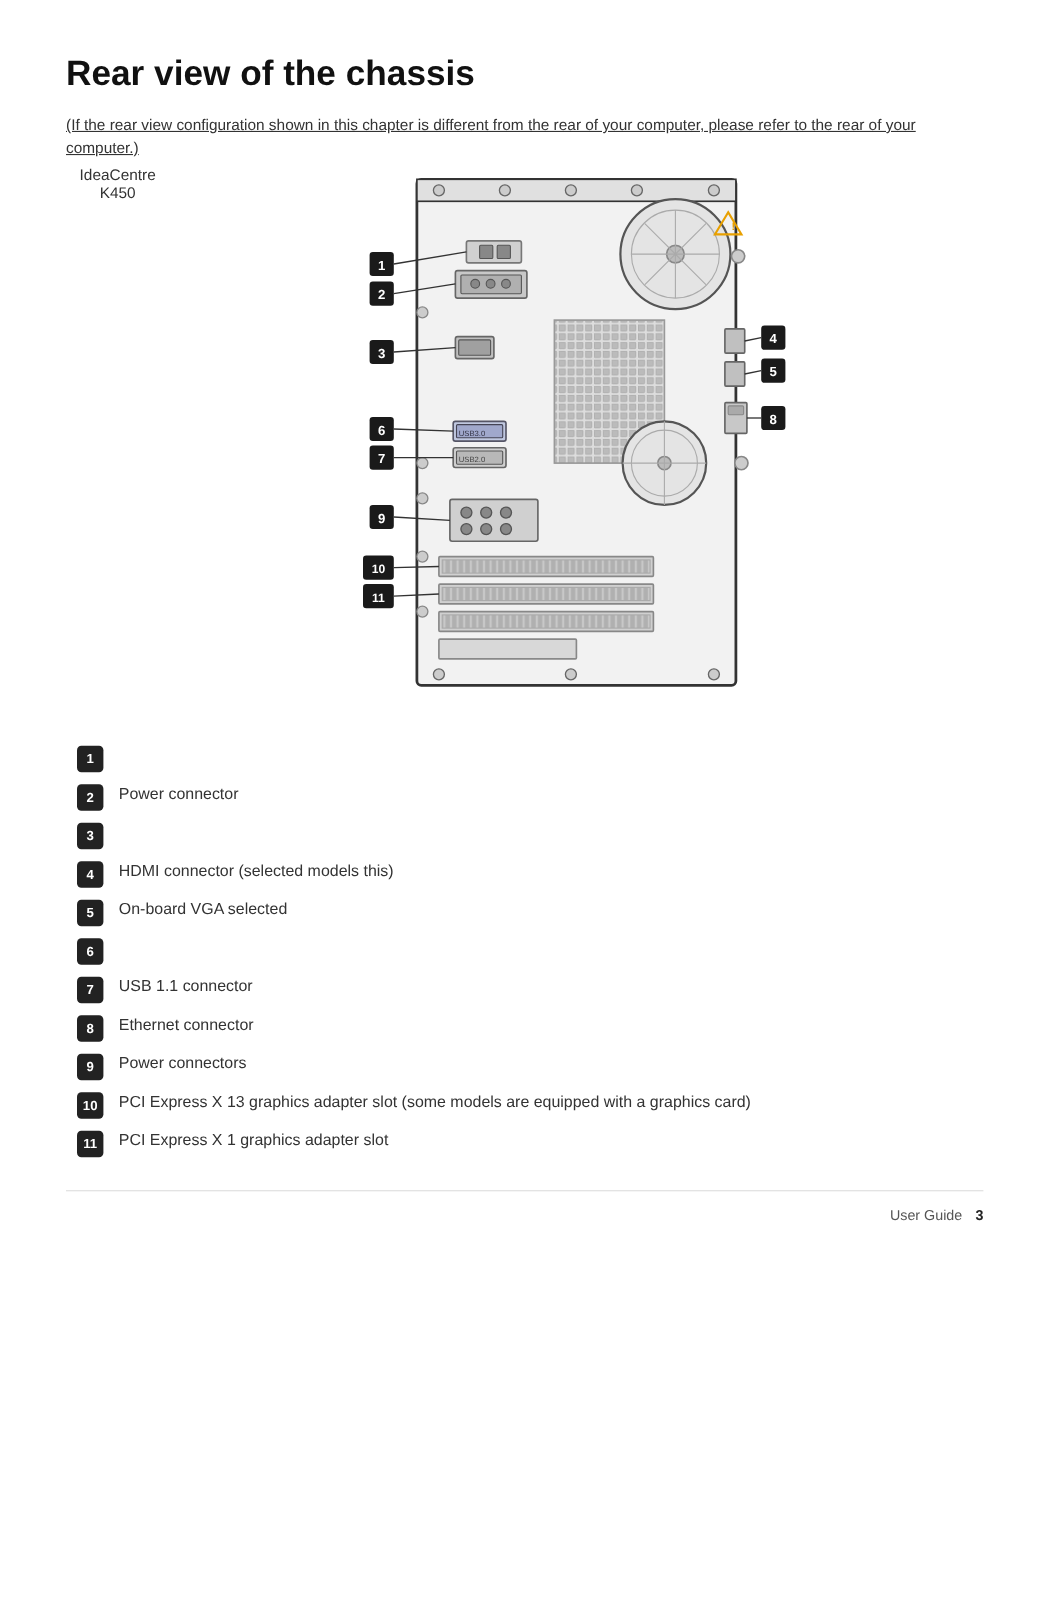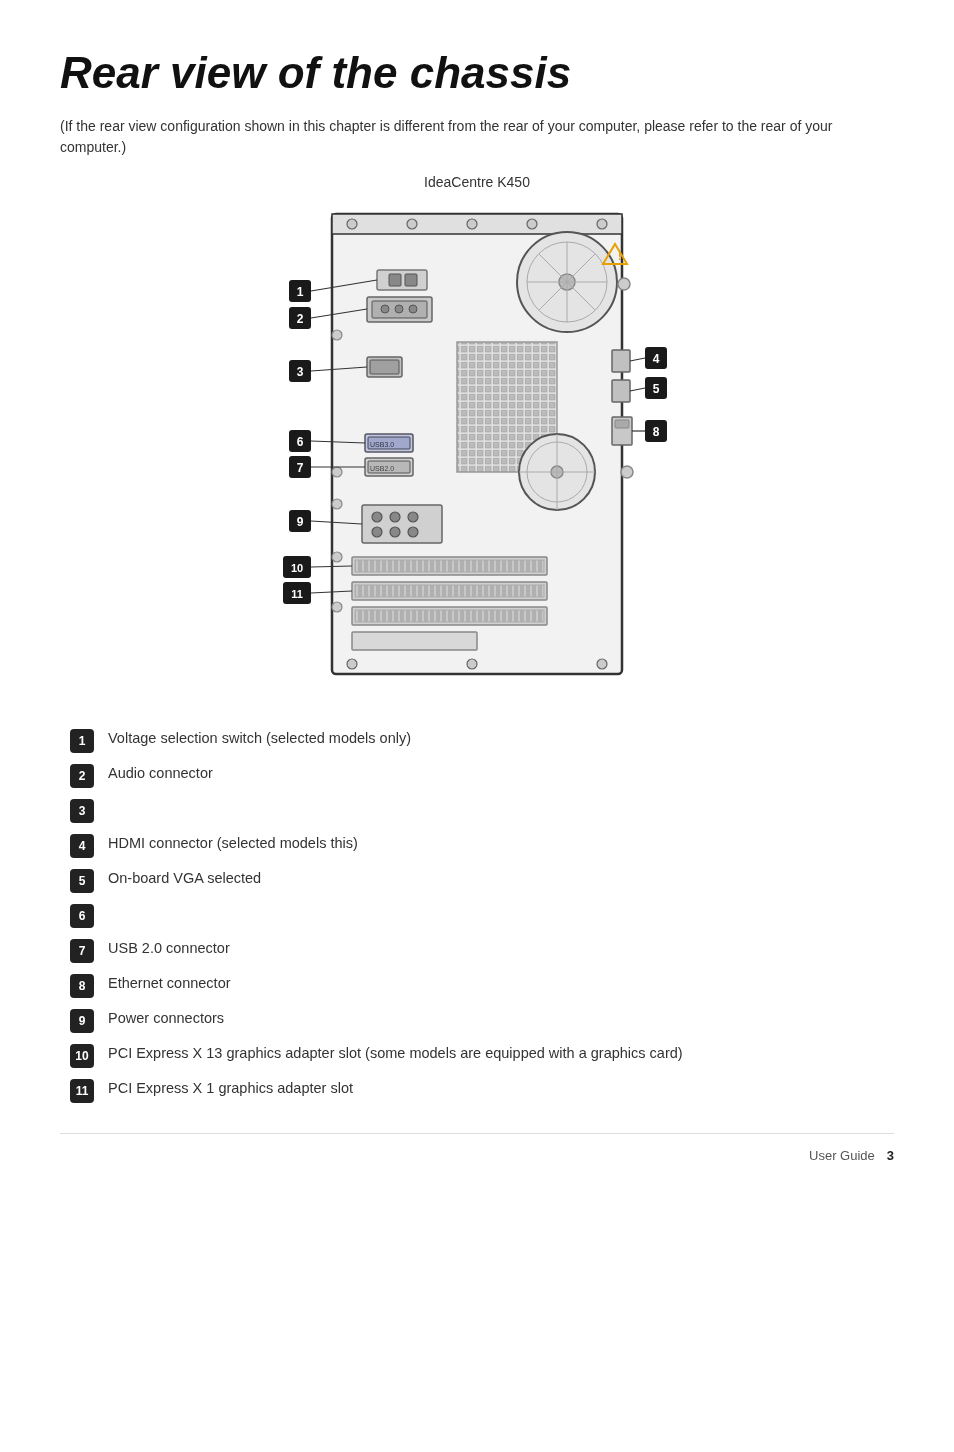--- a/index.html
+++ b/index.html
@@ -6,39 +6,37 @@
     body {
       background: #fff;
       font-family: Arial, Helvetica, sans-serif;
       width: 954px;
       min-height: 1452px;
       padding: 48px 60px 48px 60px;
       color: #222;
     }
 
     h1 {
-      font-size: 44px;
+      font-size: 32px;
       font-weight: 900;
       margin-bottom: 18px;
       color: #111;
-      font-style: italic;
     }
 
     .intro-text {
       font-size: 14px;
       color: #333;
-      margin-bottom: 16px;
+      margin-bottom: 6px;
       line-height: 1.5;
       max-width: 800px;
+      text-decoration: underline;
     }
 
     .diagram-section {
       display: flex;
-      flex-direction: column;
-      align-items: center;
       margin-bottom: 36px;
     }
 
     .diagram-title {
       font-size: 14px;
       color: #333;
       margin-bottom: 12px;
       text-align: center;
     }
 
@@ -271,43 +269,42 @@
       <text x="60" y="396" text-anchor="middle" fill="white" font-size="11" font-weight="bold">11</text>
       <line x1="74" y1="391" x2="115" y2="389" stroke="#333" stroke-width="1.2"></line>
 
     </svg>
   </div>
 </div>
 
 <div class="items-list">
 <div class="list-item">
       <span class="badge">1</span>
-      <span class="list-item-text">Voltage selection switch (selected models only)</span>
     </div>
     <div class="list-item">
       <span class="badge">2</span>
-      <span class="list-item-text">Audio connector</span>
+      <span class="list-item-text">Power connector</span>
     </div>
     <div class="list-item">
       <span class="badge">3</span>
     </div>
     <div class="list-item">
       <span class="badge">4</span>
       <span class="list-item-text">HDMI connector (selected models this)</span>
     </div>
     <div class="list-item">
       <span class="badge">5</span>
       <span class="list-item-text">On-board VGA selected</span>
     </div>
     <div class="list-item">
       <span class="badge">6</span>
     </div>
     <div class="list-item">
       <span class="badge">7</span>
-      <span class="list-item-text">USB 2.0 connector</span>
+      <span class="list-item-text">USB 1.1 connector</span>
     </div>
     <div class="list-item">
       <span class="badge">8</span>
       <span class="list-item-text">Ethernet connector</span>
     </div>
     <div class="list-item">
       <span class="badge">9</span>
       <span class="list-item-text">Power connectors</span>
     </div>
     <div class="list-item">

